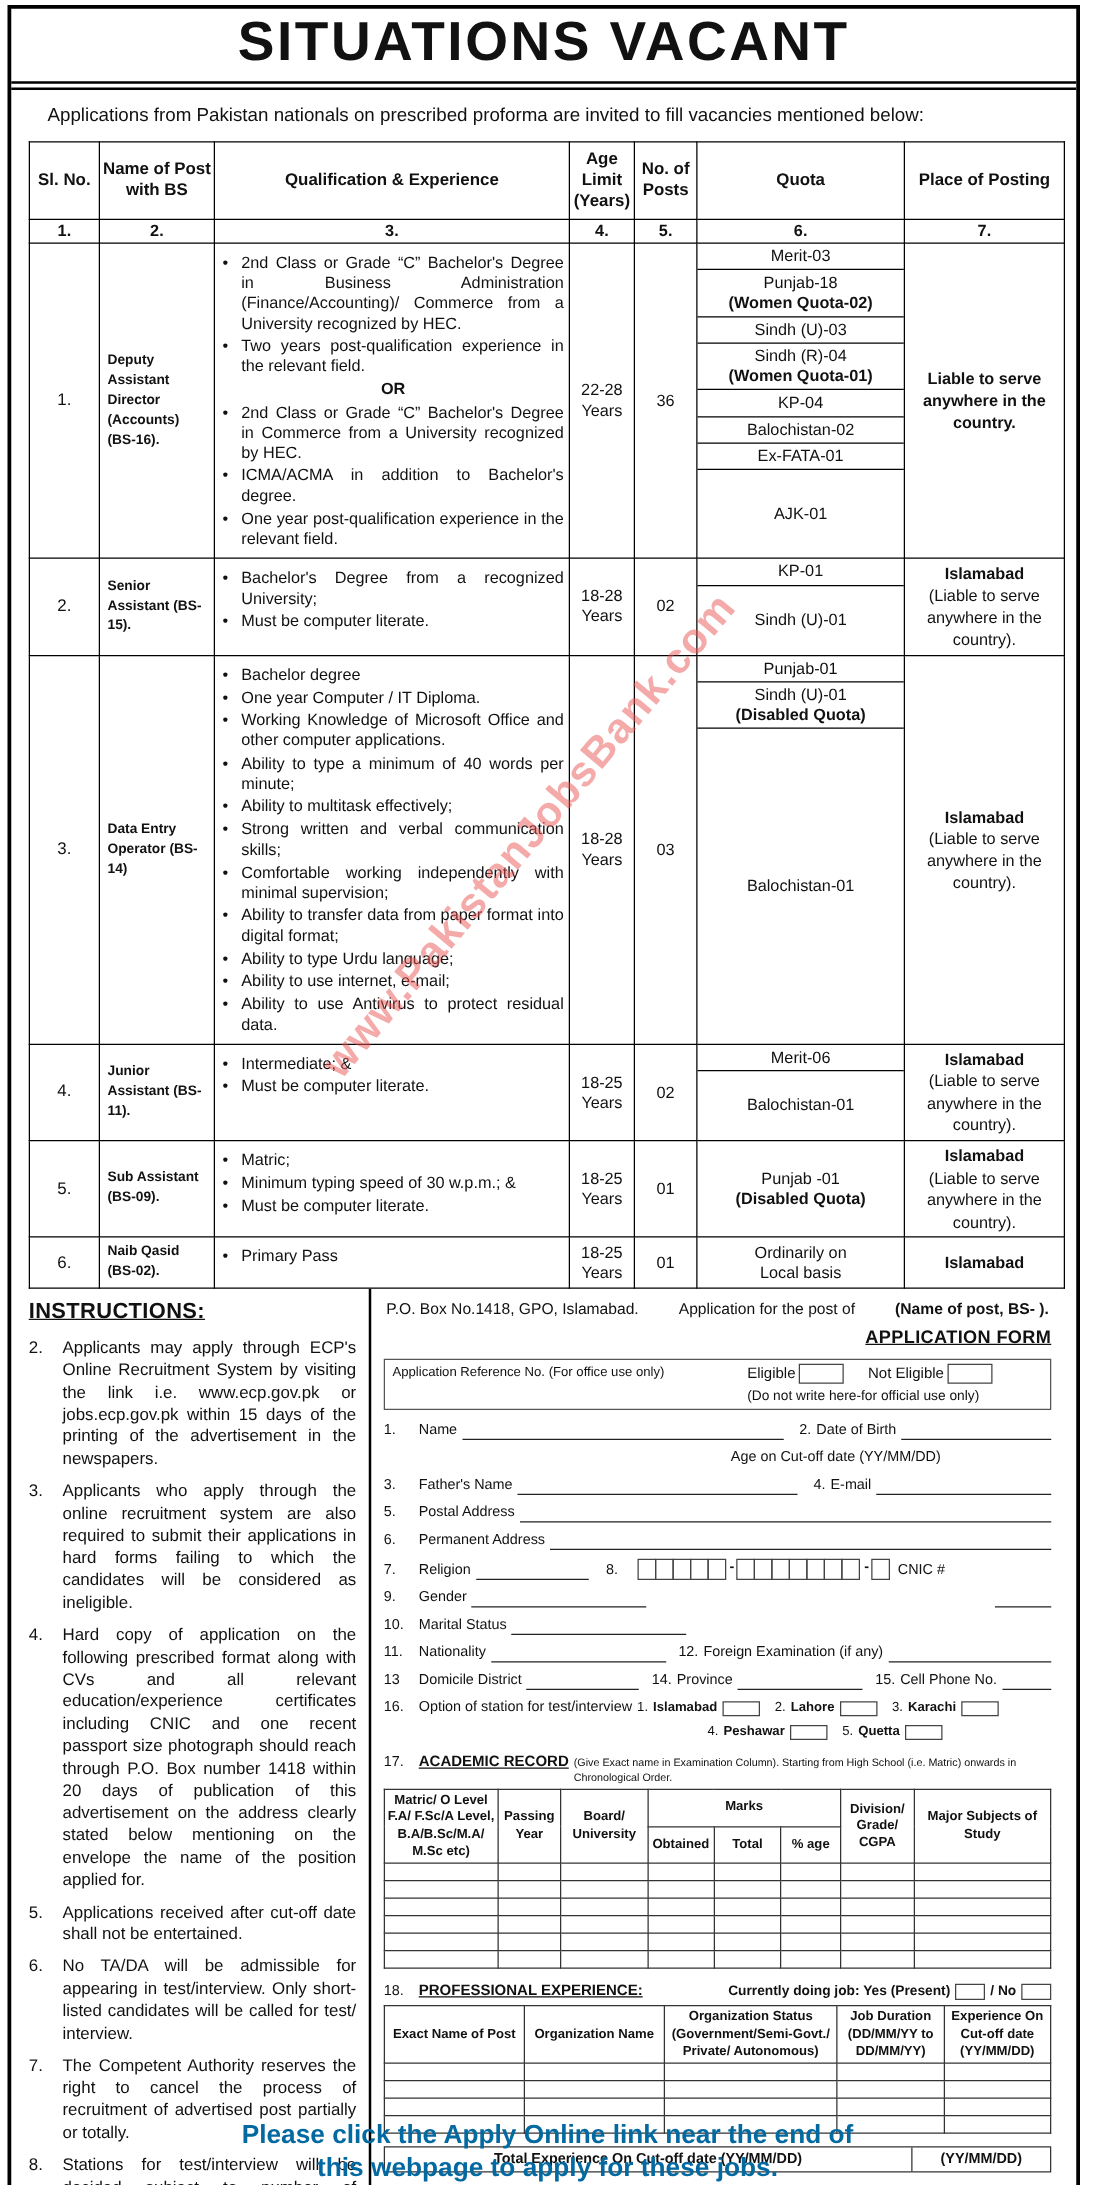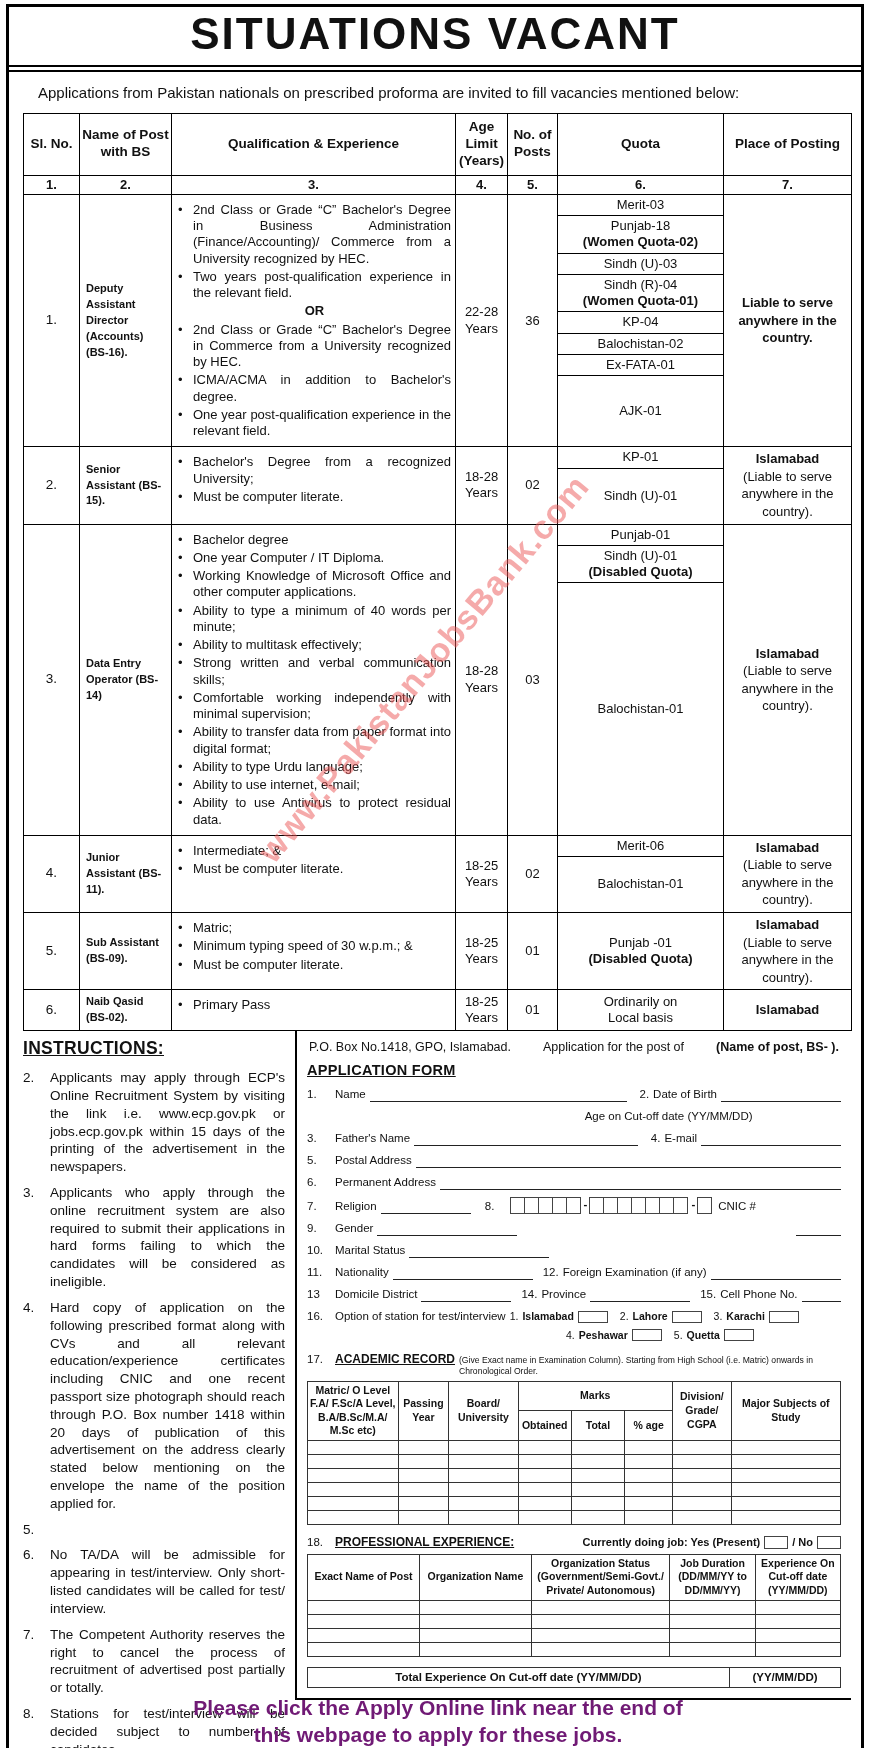--- a/index.html
+++ b/index.html
@@ -34,21 +34,21 @@
   .bottom{display:flex;align-items:flex-start;margin:0 10px 0 14px}
   .instructions{width:272px;padding:4px 10px 0 0;font-size:13.5px;line-height:1.32}
   .ins-head{font-weight:bold;font-size:17.5px;text-decoration:underline;margin:2px 0 9px;letter-spacing:.3px}
   .ins-item{display:flex;margin-bottom:8px}
   .ins-n{width:27px;flex:none}
   .ins-t{flex:1;text-align:justify}
   
   .form-region{flex:1;border-left:2px solid #000;border-bottom:2px solid #000;padding:8px 10px 10px;font-size:11.5px;line-height:1.3}
   .form-head{display:flex;justify-content:space-between;font-size:12.5px;padding:0 2px 2px}
   .fh-bold{font-weight:bold}
-  .form-title{text-align:left;font-weight:bold;font-size:14.5px;text-decoration:underline;margin:4px 0 7px;letter-spacing:.3px}
+  .form-title{text-align:right;font-weight:bold;font-size:14.5px;text-decoration:underline;margin:4px 0 7px;letter-spacing:.3px}
   .ref-box{display:flex;border:1px solid #555;margin-bottom:9px}
   .ref-left{flex:1.15;padding:4px 6px;font-size:10.5px}
   .ref-right{flex:1;padding:3px 6px}
   .elig-line{display:flex;align-items:center;font-size:12px;gap:3px}
   .cbox{width:36px;height:16px;border:1.5px solid #444;display:inline-block;flex:none}
   .ne{margin-left:16px}
   .official{font-size:11px;margin-top:3px}
   .fl{display:flex;align-items:flex-end;margin:7px 0;gap:4px}
   .fn{width:24px;flex:none}
   .lab{flex:none;white-space:nowrap}
@@ -464,20 +464,21 @@
               <span class="ins-t">Applicants who apply through the online recruitment system are also required to submit their applications in hard forms failing to which the candidates will be considered as ineligible.</span>
             </div>
 
             <div class="ins-item">
               <span class="ins-n">4.</span>
               <span class="ins-t">Hard copy of application on the following prescribed format along with CVs and all relevant education/experience certificates including CNIC and one recent passport size photograph should reach through P.O. Box number 1418  within 20 days of publication of this advertisement on the address clearly stated below mentioning on the envelope the name of the position applied for.</span>
             </div>
 
             <div class="ins-item">
               <span class="ins-n">5.</span>
+              <span class="ins-t">Applications received after cut-off date shall not be entertained.</span>
             </div>
 
             <div class="ins-item">
               <span class="ins-n">6.</span>
               <span class="ins-t">No TA/DA will be admissible for appearing in test/interview. Only short-listed candidates will be called for test/ interview.</span>
             </div>
 
             <div class="ins-item">
               <span class="ins-n">7.</span>
               <span class="ins-t">The Competent Authority reserves the right to cancel the process of recruitment of advertised post partially or totally.</span>
@@ -493,20 +494,32 @@
       </div>
 
       <div class="form-region">
         <div class="form-head">
           <span>P.O. Box No.1418, GPO, Islamabad.</span>
           <span>Application for the post of</span>
           <span class="fh-bold">(Name of post, BS-  ).</span>
         </div>
         <div class="form-title">APPLICATION FORM</div>
 
+        <div class="ref-box">
+          <div class="ref-left">Application Reference No. (For office use only)</div>
+          <div class="ref-right">
+            <div class="elig-line">
+              <span>Eligible</span>
+              <span class="cbox"></span>
+              <span class="ne">Not Eligible</span>
+              <span class="cbox"></span>
+            </div>
+            <div class="official">(Do not write here-for official use only)</div>
+          </div>
+        </div>
 
         <div class="fl">
           <span class="fn">1.</span>
           <span class="lab">Name</span>
           <span class="fill"></span>
           <span class="fn" style="width:18px;text-align:right">2.</span>
           <span class="lab">Date of Birth</span>
           <span class="fill w120"></span>
         </div>
         <div class="fl indent-right">
@@ -807,17 +820,17 @@
           <div class="total-val">(YY/MM/DD)</div>
         </div>
 
       </div>
     </div>
 
   </div>
 
   <div class="watermark">www.PakistanJobsBank.com</div>
 
-  <div class="footer-red" style="color:#701a75">
+  <div class="footer-red" style="color:#0369a1">
     <div>Please click the Apply Online link near the end of</div>
     <div>this webpage to apply for these jobs.</div>
   </div>
 </div>
 
 </body></html>

